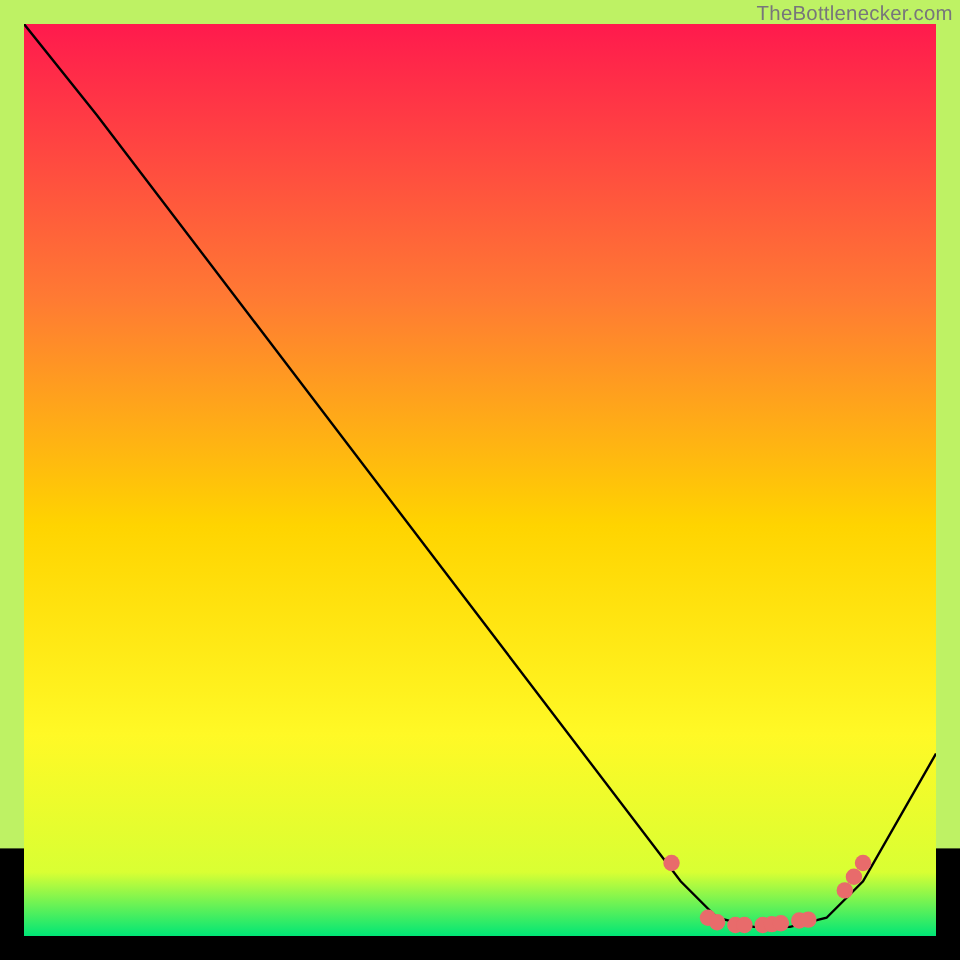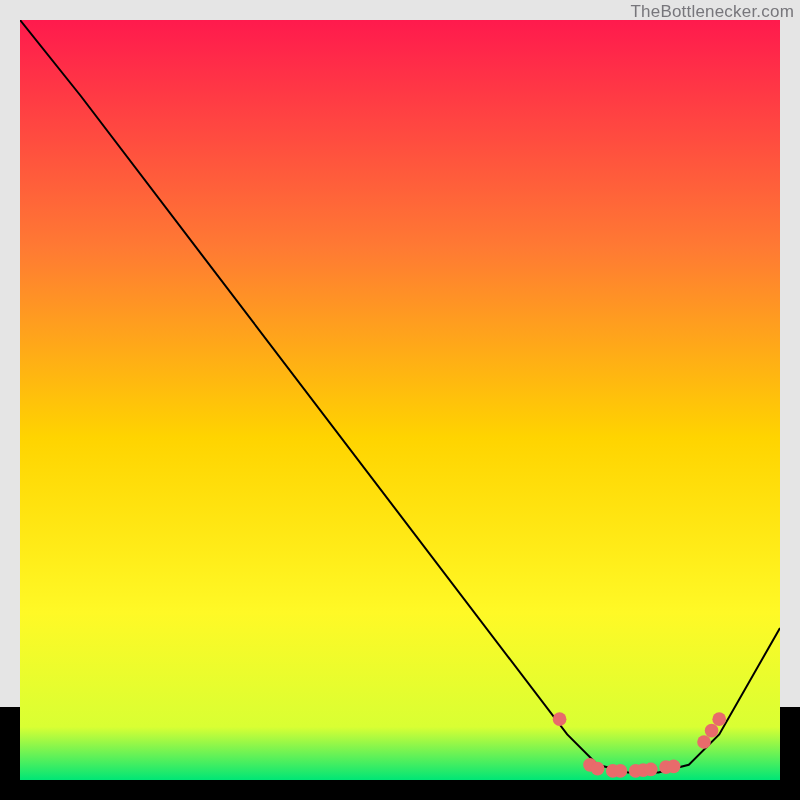--- a/index.html
+++ b/index.html
@@ -7,21 +7,21 @@
     padding: 0;
     width: 800px;
     height: 800px;
     background: #000;
     overflow: hidden;
   }
   .wrap {
     position: relative;
     width: 800px;
     height: 707px;
-    background: #e5e5e5;
+    background: #bef264;
     text-align: right;
   }
   .plot {
     position: absolute;
     left: 20px;
     top: 20px;
     width: 760px;
     height: 760px;
   }
   .attrib {

